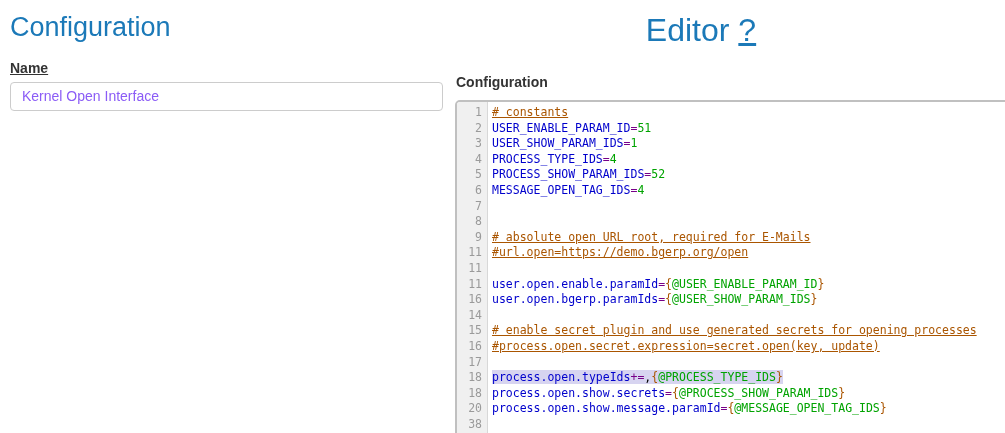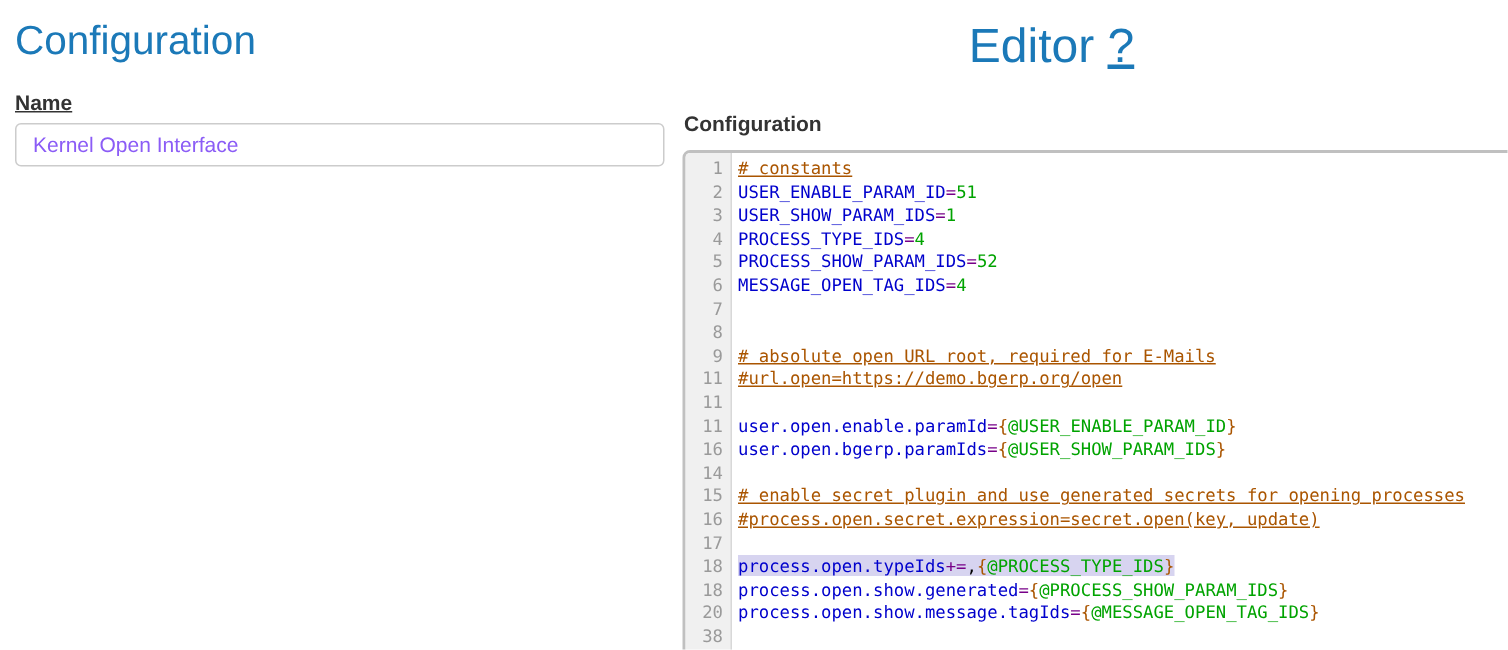--- a/index.html
+++ b/index.html
@@ -113,17 +113,17 @@
       <div class="cl"><span><span class="tk-comment"># absolute open URL root, required for E-Mails</span></span></div>
       <div class="cl"><span><span class="tk-comment">#url.open=https://demo.bgerp.org/open</span></span></div>
       <div class="cl"><span></span></div>
       <div class="cl"><span><span class="tk-key">user.open.enable.paramId</span><span class="tk-eq">=</span><span class="tk-brace">{</span><span class="tk-value">@USER_ENABLE_PARAM_ID</span><span class="tk-brace">}</span></span></div>
       <div class="cl"><span><span class="tk-key">user.open.bgerp.paramIds</span><span class="tk-eq">=</span><span class="tk-brace">{</span><span class="tk-value">@USER_SHOW_PARAM_IDS</span><span class="tk-brace">}</span></span></div>
       <div class="cl"><span></span></div>
       <div class="cl"><span><span class="tk-comment"># enable secret plugin and use generated secrets for opening processes</span></span></div>
       <div class="cl"><span><span class="tk-comment">#process.open.secret.expression=secret.open(key, update)</span></span></div>
       <div class="cl"><span></span></div>
       <div class="cl"><span class="sel"><span class="tk-key">process.open.typeIds</span><span class="tk-eq">+=</span><span class="tk-plain">,</span><span class="tk-brace">{</span><span class="tk-value">@PROCESS_TYPE_IDS</span><span class="tk-brace">}</span></span></div>
-      <div class="cl"><span><span class="tk-key">process.open.show.generated</span><span class="tk-eq">=</span><span class="tk-brace">{</span><span class="tk-value">@PROCESS_SHOW_PARAM_IDS</span><span class="tk-brace">}</span></span></div>
-      <div class="cl"><span><span class="tk-key">process.open.show.message.tagIds</span><span class="tk-eq">=</span><span class="tk-brace">{</span><span class="tk-value">@MESSAGE_OPEN_TAG_IDS</span><span class="tk-brace">}</span></span></div>
+      <div class="cl"><span><span class="tk-key">process.open.show.secrets</span><span class="tk-eq">=</span><span class="tk-brace">{</span><span class="tk-value">@PROCESS_SHOW_PARAM_IDS</span><span class="tk-brace">}</span></span></div>
+      <div class="cl"><span><span class="tk-key">process.open.show.message.paramId</span><span class="tk-eq">=</span><span class="tk-brace">{</span><span class="tk-value">@MESSAGE_OPEN_TAG_IDS</span><span class="tk-brace">}</span></span></div>
       <div class="cl"><span></span></div>
     </div>
 </div>
 
 </body></html>

